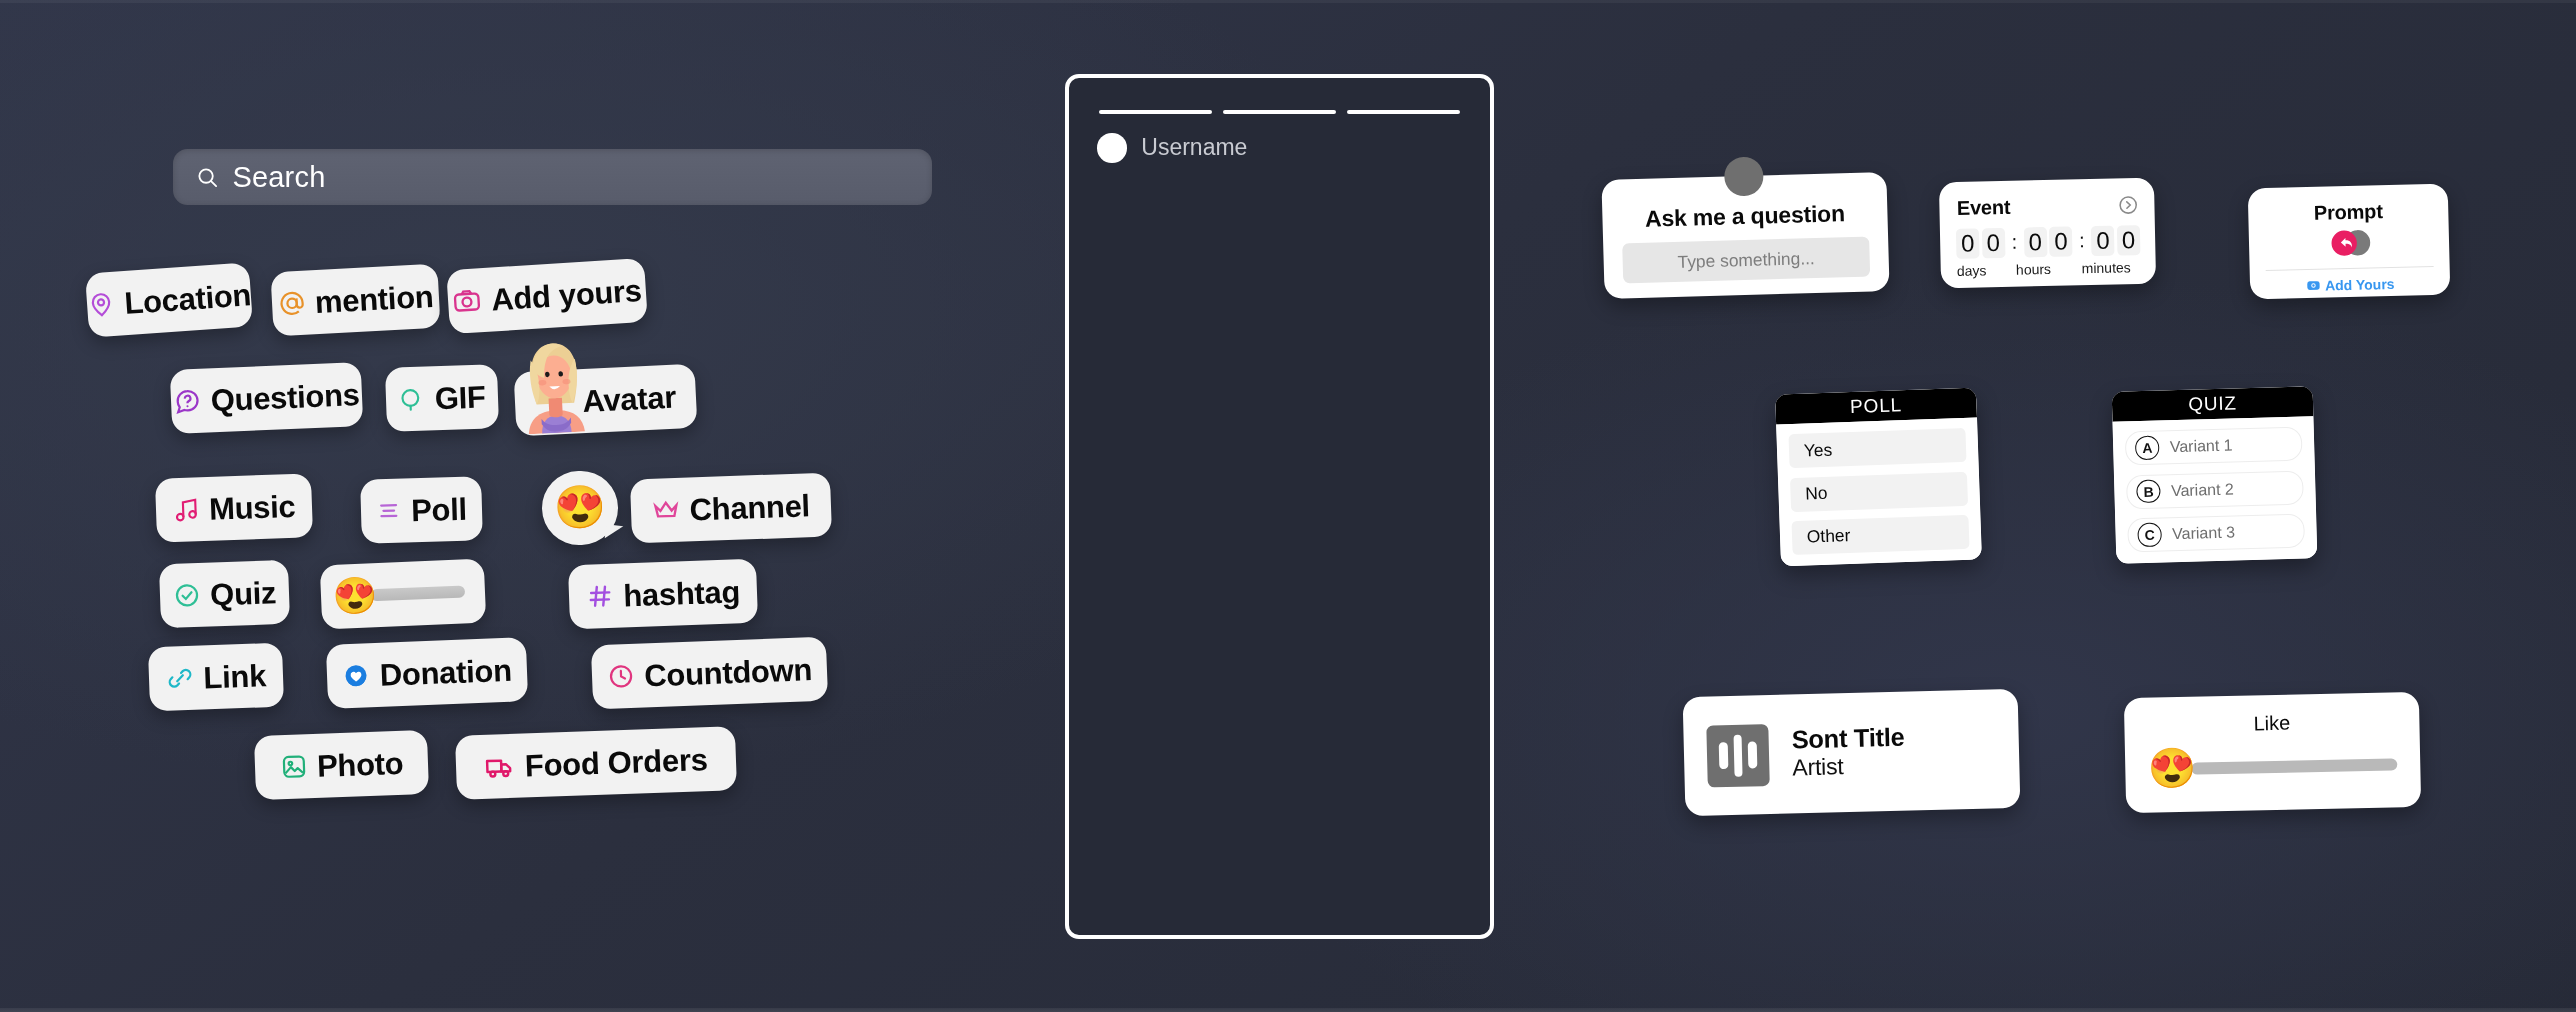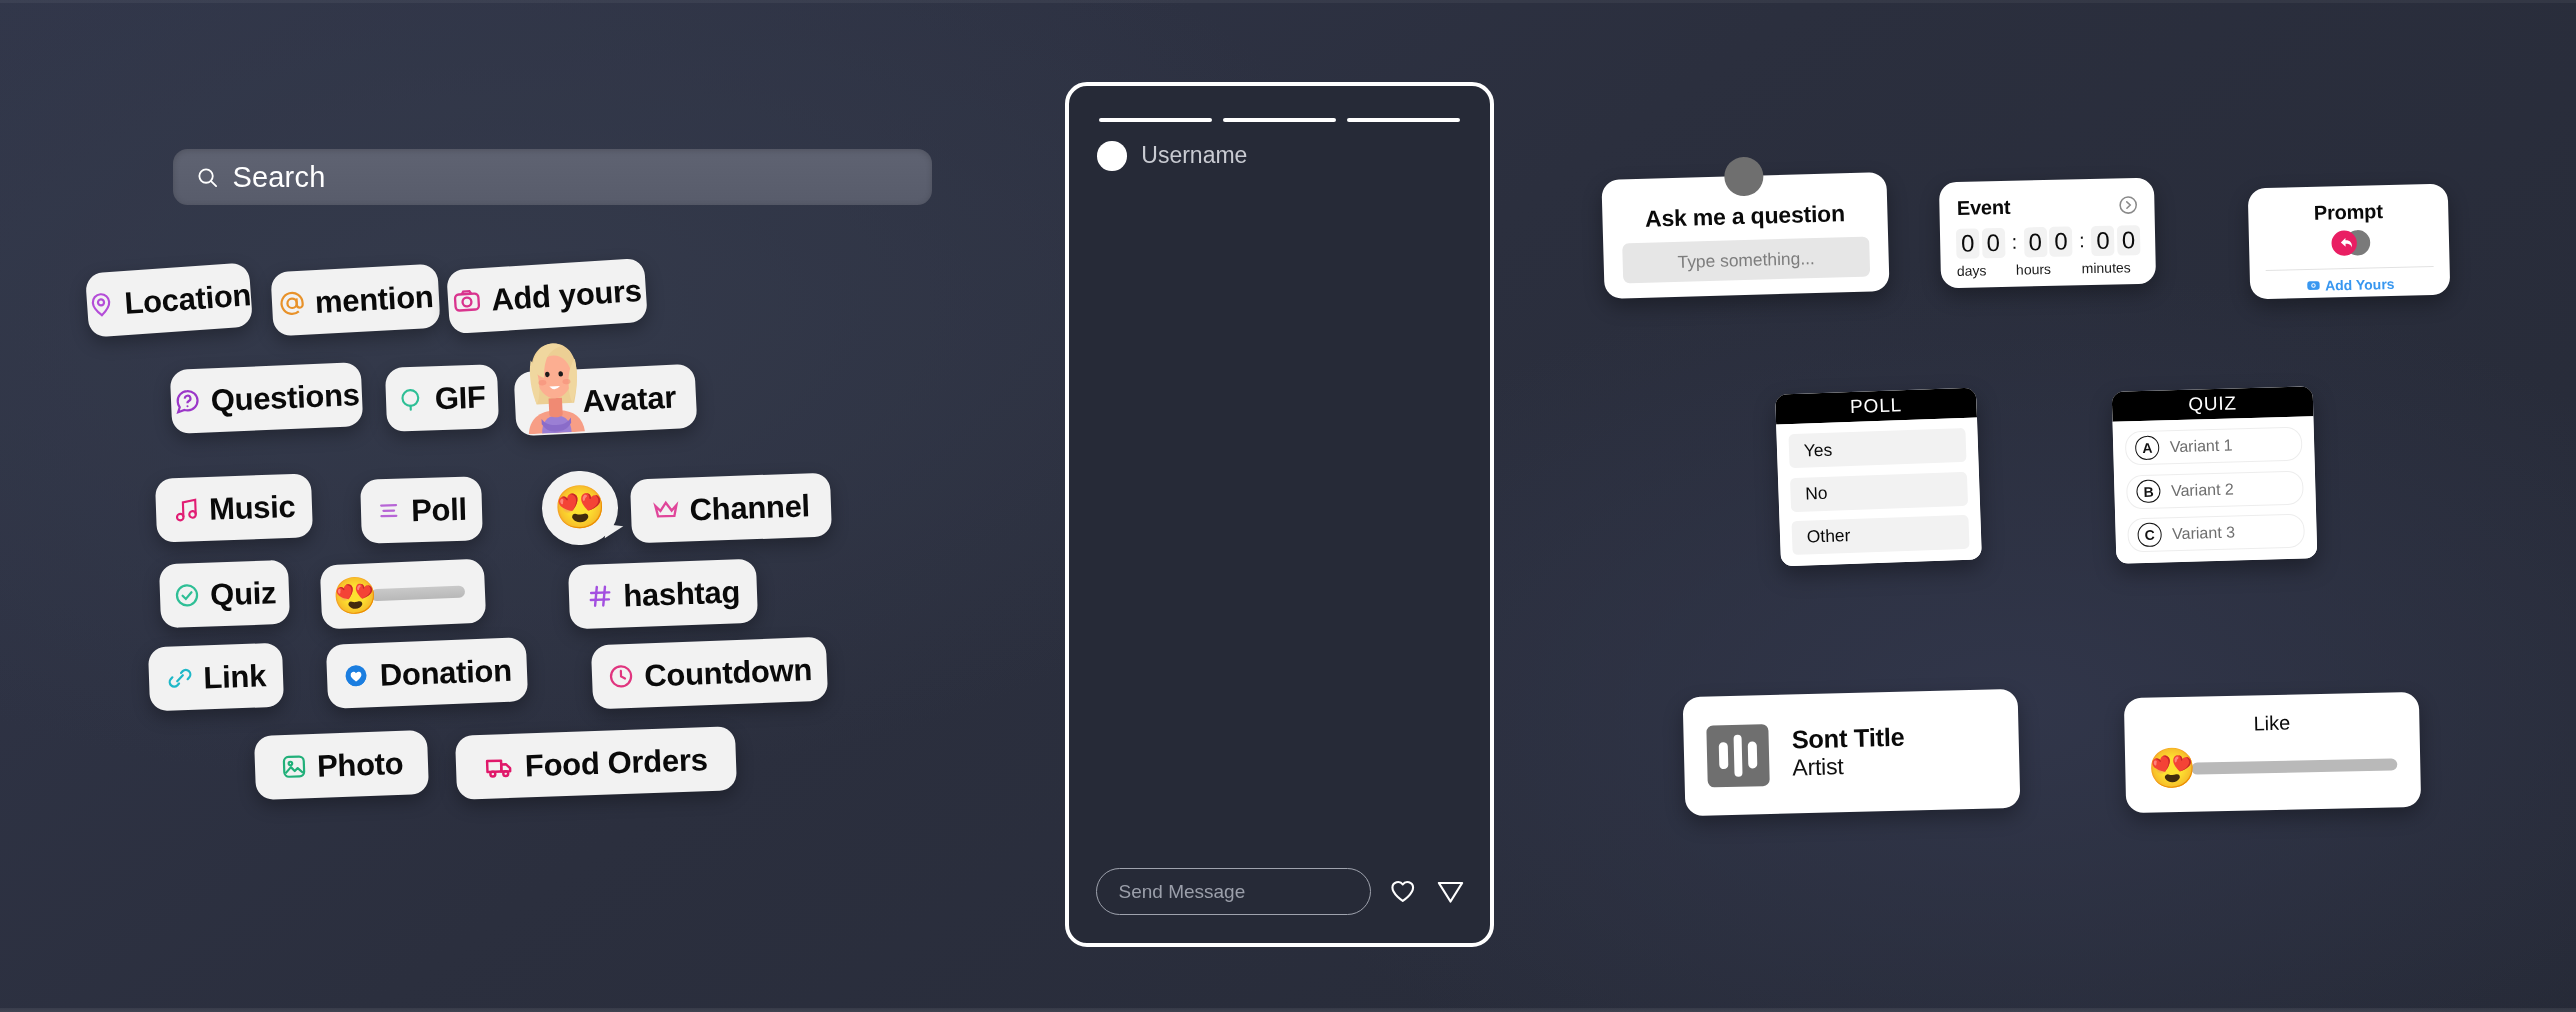--- a/index.html
+++ b/index.html
@@ -69,22 +69,22 @@
     height:12px;border-radius:6px;
     background:linear-gradient(180deg,#c9c9c9,#b8b8b8);
   }
 
   
   .avatar-ill{position:absolute;width:75px;height:99px;pointer-events:none;}
 
   
   #phone{
     position:absolute;left:1065px;top:74px;width:429px;height:865px;
-    border:4.7px solid #ffffff;border-radius:22px;
-    background:#262a37;box-sizing:border-box;margin-top:8px;
+    border:4.7px solid #ffffff;border-radius:14px;
+    background:#262a37;box-sizing:border-box;
   }
   #story-bars{position:absolute;left:30px;top:32px;right:30px;display:flex;gap:10.7px;}
   #story-bars .bar{flex:1;height:4px;border-radius:2px;background:#ffffff;}
   #phone-user{position:absolute;left:28px;top:55px;display:flex;align-items:center;gap:14.8px;}
   #phone-user .av{width:29.5px;height:29.5px;border-radius:50%;background:#ffffff;}
   #phone-user .nm{color:#c9cbd2;font-size:23px;}
   #phone-footer{
     position:absolute;left:27px;right:24px;bottom:28px;
     display:flex;align-items:center;gap:17.4px;
   }
@@ -392,35 +392,20 @@
 
   <div id="phone">
     <div id="story-bars">
       <span class="bar"></span>
       <span class="bar"></span>
       <span class="bar"></span>
     </div>
     <div id="phone-user">
       <span class="av"></span>
       <span class="nm">Username</span>
-    </div>
-    <div id="phone-footer">
-      <div id="msgbox">
-        <span class="ph">Send Message</span>
-      </div>
-      <span>
-        <svg width="29.5" height="29.5" viewBox="0 0 24 24" fill="none" stroke="#ffffff" stroke-width="1.7" stroke-linejoin="round">
-          <path d="M12 20.2S3.6 14.9 3.6 9.4A4.6 4.6 0 0 1 12 6.9a4.6 4.6 0 0 1 8.4 2.5c0 5.5-8.4 10.8-8.4 10.8z"></path>
-        </svg>
-      </span>
-      <span>
-        <svg width="31" height="31" viewBox="0 0 24 24" fill="none" stroke="#ffffff" stroke-width="1.7" stroke-linejoin="round">
-          <path d="M3 6.2h18L12 20.5z"></path>
-        </svg>
-      </span>
     </div>
   </div>
 
   <div class="card" id="card-question">
     <span id="q-avatar"></span>
     <div id="q-title" class="cardtitle">Ask me a question</div>
     <div id="q-input">
       <span class="ph">Type something...</span>
     </div>
   </div>

